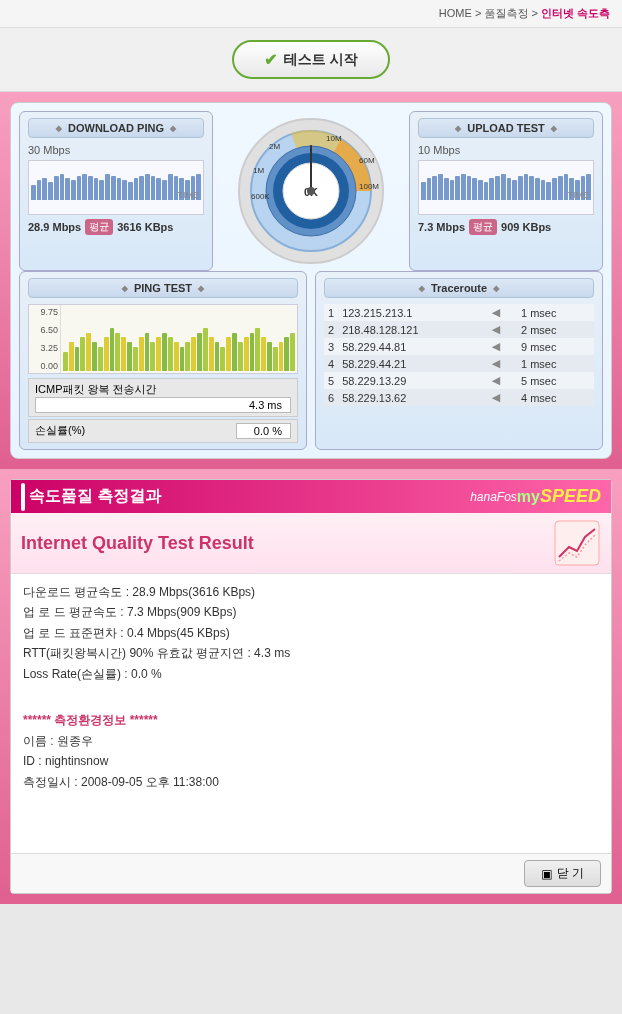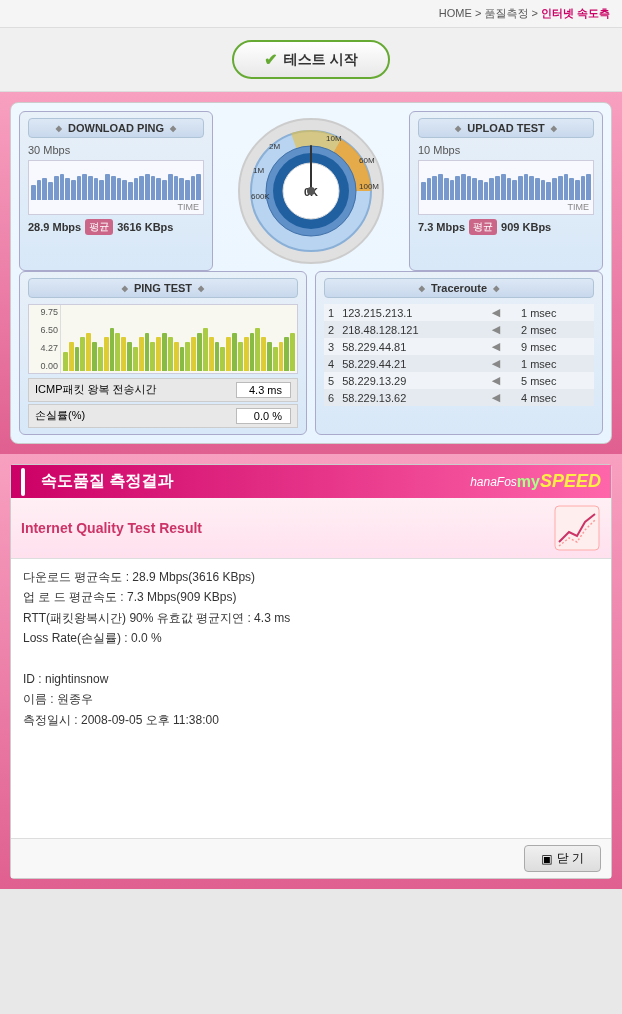--- a/index.html
+++ b/index.html
@@ -106,21 +106,21 @@
       gap: 1px;
       padding: 2px 2px 14px 2px;
     }
     .graph-bar {
       flex: 1;
       background: #88aadd;
       border-radius: 1px 1px 0 0;
     }
     .graph-time-label {
       position: absolute;
-      bottom: 2px;
+      bottom: 14px;
       right: 4px;
       font-size: 9px;
       color: #888;
     }
     .graph-result-row {
       display: flex;
       align-items: center;
       gap: 4px;
       font-size: 11px;
     }
@@ -204,21 +204,21 @@
     .results-inner {
       background: white;
       border: 1px solid #ccc;
       border-radius: 4px;
     }
     .results-header {
       background: linear-gradient(to right, #cc0066, #ff66aa);
       padding: 0 10px;
       display: flex;
       align-items: center;
-      gap: 16px;
+      gap: 4px;
     }
     .results-header-bar {
       width: 4px;
       height: 28px;
       background: white;
       border-radius: 2px;
     }
     .results-title-ko {
       font-size: 16px;
       font-weight: bold;
@@ -229,21 +229,21 @@
       margin-left: auto;
       display: flex;
       align-items: center;
       font-size: 13px;
       color: white;
     }
 
     .results-subtitle {
       background: linear-gradient(to bottom, #fff0f5, #ffe0ee);
       padding: 6px 10px;
-      font-size: 14px;
+      font-size: 18px;
       font-weight: bold;
       color: #cc3366;
       display: flex;
       align-items: center;
       justify-content: space-between;
     }
 
     .results-scroll-area {
       height: 280px;
       overflow-y: scroll;
@@ -464,21 +464,21 @@
       <div class="ping-section">
         <div class="section-title">
           <span class="diamond">◆</span>
           <span>PING TEST</span>
           <span class="diamond">◆</span>
         </div>
         <div class="ping-graph-wrapper">
           <div class="ping-ylabel-col">
             <span>9.75</span>
             <span>6.50</span>
-            <span>4.27</span>
+            <span>3.25</span>
             <span>0.00</span>
           </div>
           <div class="ping-chart-col" id="ping-bars">
               <div class="ping-bar-item" style="height: 30%; background: rgb(170, 204, 68);"></div>
               <div class="ping-bar-item" style="height: 45%; background: rgb(221, 204, 51);"></div>
               <div class="ping-bar-item" style="height: 37.5%; background: rgb(136, 187, 68);"></div>
               <div class="ping-bar-item" style="height: 52.5%; background: rgb(170, 204, 68);"></div>
               <div class="ping-bar-item" style="height: 60%; background: rgb(221, 204, 51);"></div>
               <div class="ping-bar-item" style="height: 45%; background: rgb(136, 187, 68);"></div>
               <div class="ping-bar-item" style="height: 37.5%; background: rgb(170, 204, 68);"></div>
@@ -510,21 +510,21 @@
               <div class="ping-bar-item" style="height: 60%; background: rgb(136, 187, 68);"></div>
               <div class="ping-bar-item" style="height: 67.5%; background: rgb(170, 204, 68);"></div>
               <div class="ping-bar-item" style="height: 52.5%; background: rgb(221, 204, 51);"></div>
               <div class="ping-bar-item" style="height: 45%; background: rgb(136, 187, 68);"></div>
               <div class="ping-bar-item" style="height: 37.5%; background: rgb(170, 204, 68);"></div>
               <div class="ping-bar-item" style="height: 45%; background: rgb(221, 204, 51);"></div>
               <div class="ping-bar-item" style="height: 52.5%; background: rgb(136, 187, 68);"></div>
               <div class="ping-bar-item" style="height: 60%; background: rgb(170, 204, 68);"></div>
             </div>
         </div>
-        <div style="background:#e8e8e8;border:1px solid #ccc;padding:3px 6px;margin-bottom:2px;display:flex;justify-content:space-between;font-size:11px;">
+        <div style="background:#e8e8e8;border:1px solid #ccc;padding:3px 6px;margin-bottom:2px;display:flex;justify-content:space-between;font-size:11px;flex-direction:column;">
           <span>ICMP패킷 왕복 전송시간</span>
           <span style="background:white;border:1px solid #bbb;padding:1px 8px;min-width:55px;text-align:right;">4.3 ms</span>
         </div>
         <div style="background:#e8e8e8;border:1px solid #ccc;padding:3px 6px;display:flex;justify-content:space-between;font-size:11px;">
           <span>손실률(%)</span>
           <span style="background:white;border:1px solid #bbb;padding:1px 8px;min-width:55px;text-align:right;">0.0 %</span>
         </div>
       </div>
 
       <div class="trace-section">
@@ -598,25 +598,27 @@
       <svg width="48" height="48" viewBox="0 0 48 48">
         <rect x="2" y="2" width="44" height="44" rx="4" fill="#ffeeee" stroke="#ffaaaa" stroke-width="1"></rect>
         <polyline points="6,38 16,28 24,32 32,18 42,10" stroke="#cc3366" stroke-width="2" fill="none"></polyline>
         <polyline points="6,42 16,34 24,38 32,26 42,16" stroke="#ff9999" stroke-width="1.5" fill="none" stroke-dasharray="2,2"></polyline>
       </svg>
     </div>
 
     <div class="results-scroll-area" id="results-text">
         <p>다운로드 평균속도 : 28.9 Mbps(3616 KBps)</p>
         <p>업 로 드 평균속도 : 7.3 Mbps(909 KBps)</p>
+        <p>업 로 드 표준편차 : 0.4 Mbps(45 KBps)</p>
         <p>RTT(패킷왕복시간) 90% 유효값 평균지연 : 4.3 ms</p>
         <p>Loss Rate(손실률) : 0.0 %</p>
         <p>&nbsp;</p>
+        <p style="color: rgb(204, 51, 102); font-weight: bold; margin-top: 6px;">****** 측정환경정보 ******</p>
+        <p>이름 : 원종우</p>
         <p>ID : nightinsnow</p>
-        <p>이름 : 원종우</p>
         <p>측정일시 : 2008-09-05 오후 11:38:00</p>
       </div>
 
     <div class="results-close-row">
       <button class="close-btn">
         <span>▣</span>
         <span>닫 기</span>
       </button>
     </div>
 

